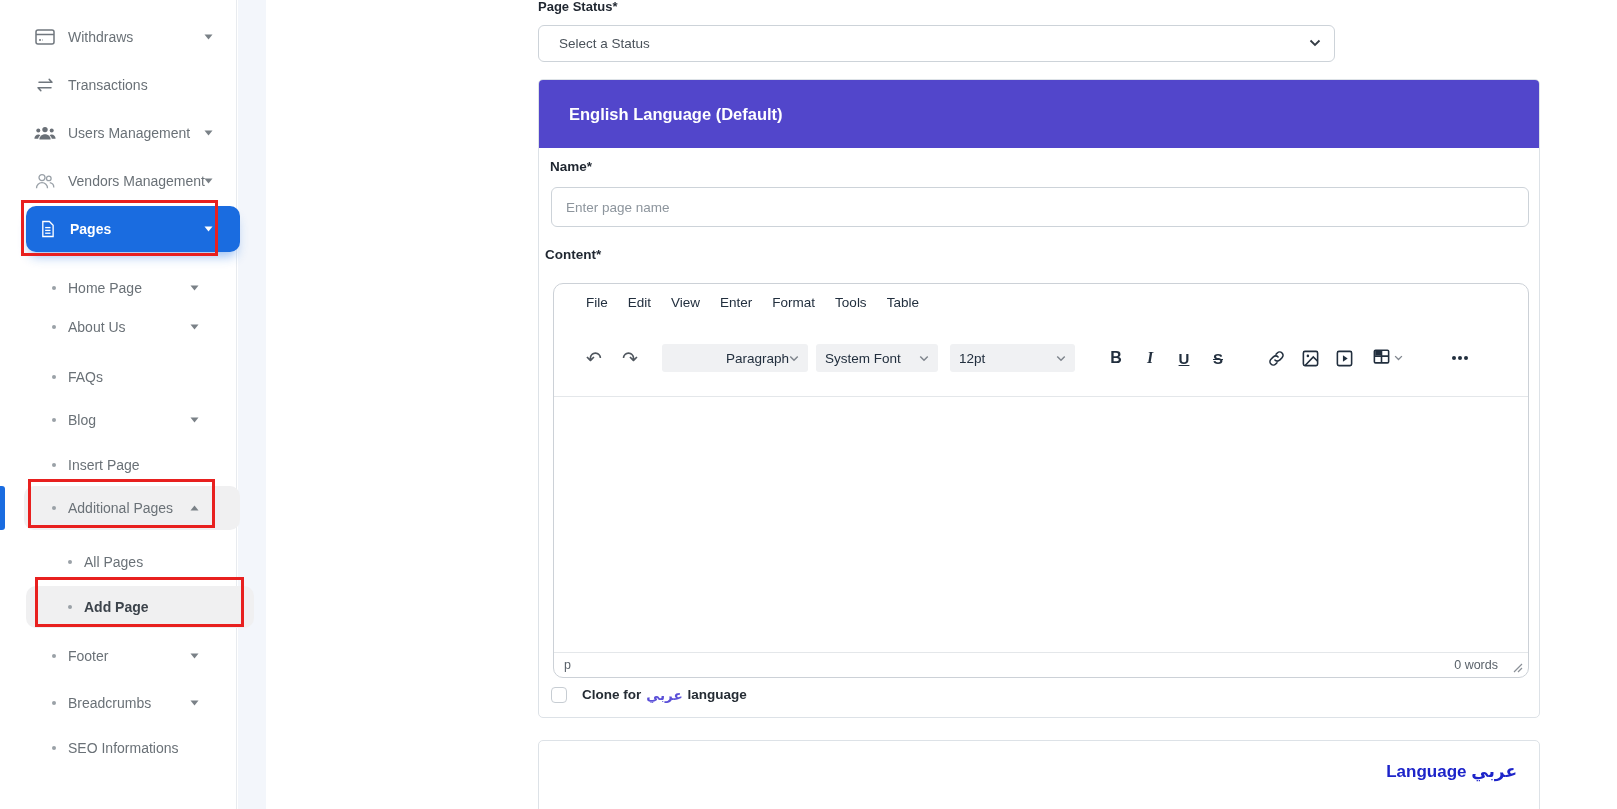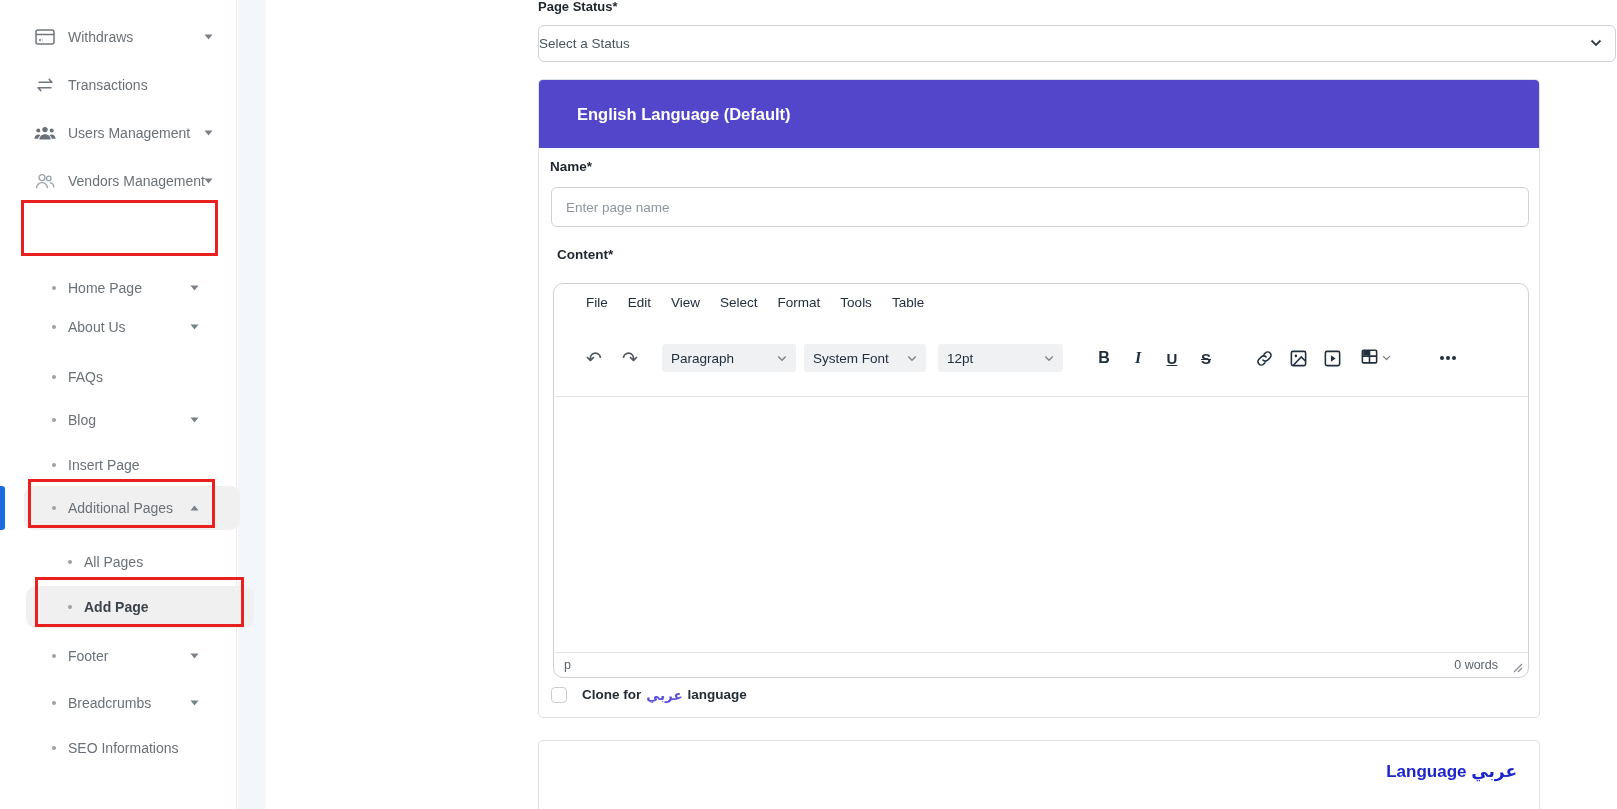--- a/index.html
+++ b/index.html
@@ -38,55 +38,55 @@
 
   
   .annot { position:absolute; border:3px solid #e8201f; z-index:40; pointer-events:none; }
   .annot-pages      { left:21px; top:200px; width:197px; height:56px; }
   .annot-additional { left:28px; top:479px; width:187px; height:49px; }
   .annot-addpage    { left:35px; top:577px; width:209px; height:50px; }
 
   
   .page-status-label { position:absolute; left:538px; top:-1px; font-size:13px;
     font-weight:700; color:#1f2630; }
-  .status-select { position:absolute; left:538px; top:25px; width:1078px; height:37px;
+  .status-select { position:absolute; left:538px; top:25px; width:797px; height:37px;
     border:1px solid #cdd3d9; border-radius:6px; background:#fff; display:flex;
-    align-items:center; font-size:13.5px; color:#4a525a; cursor:pointer; }
+    align-items:center; padding-left:20px; font-size:13.5px; color:#4a525a; cursor:pointer; }
   .status-select .selchev { position:absolute; right:13px; top:13px; display:flex; }
 
   .card-en { position:absolute; left:538px; top:79px; width:1002px; height:639px;
     border:1px solid #dde2e7; border-radius:5px; background:#fff; }
   .card-en-header { height:68px; background:#5246cb; border-radius:4px 4px 0 0;
-    display:flex; align-items:center; padding-left:38px; color:#fff;
+    display:flex; align-items:center; padding-left:30px; color:#fff;
     font-size:16.5px; font-weight:700; }
   .name-label { position:absolute; left:11px; top:79px; font-size:13.5px;
     font-weight:700; color:#1f2630; }
   .name-input { position:absolute; left:12px; top:107px; width:978px; height:40px;
     border:1px solid #cdd3d9; border-radius:6px; padding:0 14px; font-size:13.5px;
     color:#333; background:#fff; outline:none;
     font-family:"Liberation Sans","DejaVu Sans",sans-serif; }
   .name-input::placeholder { color:#8d959d; opacity:1; }
-  .content-label { position:absolute; left:18px; top:167px; font-size:13.5px;
+  .content-label { position:absolute; left:6px; top:167px; font-size:13.5px;
     font-weight:700; color:#1f2630; }
 
   
   .editor { position:absolute; left:14px; top:203px; width:976px; height:395px;
     border:1px solid #ccd1d7; border-radius:10px; background:#fff;
     display:flex; flex-direction:column; overflow:hidden;gap:15px; }
   .menubar { height:36px; display:flex; align-items:center; padding-left:22px; }
   .menu-item { padding:5px 10px; font-size:13.5px; color:#222f3e; border-radius:3px; cursor:pointer; }
   .toolbar { height:46px; display:flex; align-items:center; padding-left:12px; }
   .tb-btn { width:28px; height:28px; display:flex; align-items:center;
     justify-content:center; font-size:19px; color:#50575f; border-radius:3px; cursor:pointer; }
   .tb-undo { margin-left:14px; }
   .tb-redo { margin-left:8px; }
   .tb-select { height:28px; background:#f0f1f3; border-radius:3px; display:flex;
     align-items:center; justify-content:space-between; padding:0 9px;
     font-size:13.5px; color:#222f3e; cursor:pointer; }
-  .sel-para { width:134px; margin-left:18px; }
+  .sel-para { width:146px; margin-left:18px;justify-content:flex-end; }
   .sel-font { width:122px; margin-left:8px; }
   .sel-size { width:125px; margin-left:12px; }
   .fmt { width:34px; height:28px; display:flex; align-items:center; justify-content:center;
     font-size:15px; color:#222f3e; cursor:pointer; }
   .fmt-b { margin-left:24px; font-weight:800; font-size:16px; }
   .fmt-i { font-style:italic; font-weight:600; font-size:16px; font-family:"Liberation Serif","DejaVu Serif",serif; }
   .fmt-u { text-decoration:underline; font-weight:700; }
   .fmt-s { text-decoration:line-through; font-weight:700; }
   .ico { width:34px; height:28px; display:flex; align-items:center; justify-content:center; cursor:pointer; }
   .ico-link { margin-left:24px; }
@@ -177,20 +177,36 @@
           </svg>
       </span>
       <span class="slabel">Vendors Management</span>
       <span class="schev">
           <svg width="9" height="6" viewBox="0 0 9 6">
             <path d="M0.5 0.5 L8.5 0.5 L4.5 5.5 Z" fill="currentColor"></path>
           </svg>
         </span>
     </div>
 
+    <div class="srow active" style="top:206px">
+      <span class="sicon">
+        <svg width="15" height="18" viewBox="0 0 16 18" fill="none" stroke="#ffffff" stroke-width="1.4">
+            <path d="M3 1 H10 L14 5 V17 H3 Z"></path>
+            <line x1="5.5" y1="7.5" x2="11.2" y2="7.5"></line>
+            <line x1="5.5" y1="10.5" x2="11.2" y2="10.5"></line>
+            <line x1="5.5" y1="13.5" x2="11.2" y2="13.5"></line>
+          </svg>
+      </span>
+      <span class="slabel">Pages</span>
+      <span class="schev">
+          <svg width="9" height="6" viewBox="0 0 9 6">
+            <path d="M0.5 0.5 L8.5 0.5 L4.5 5.5 Z" fill="currentColor"></path>
+          </svg>
+        </span>
+    </div>
 
     <div class="srow sub" style="top:271px">
       <span class="dot"></span>
       <span class="slabel">Home Page</span>
       <span class="schev">
           <svg width="9" height="6" viewBox="0 0 9 6">
             <path d="M0.5 0.5 L8.5 0.5 L4.5 5.5 Z" fill="currentColor"></path>
           </svg>
         </span>
     </div>
@@ -290,21 +306,21 @@
     <div class="name-label">Name*</div>
     <input class="name-input" type="text" placeholder="Enter page name" style="">
 
     <div class="content-label">Content*</div>
 
     <div class="editor">
       <div class="menubar">
         <span class="menu-item">File</span>
         <span class="menu-item">Edit</span>
         <span class="menu-item">View</span>
-        <span class="menu-item">Select</span>
+        <span class="menu-item">Enter</span>
         <span class="menu-item">Format</span>
         <span class="menu-item">Tools</span>
         <span class="menu-item">Table</span>
       </div>
 
       <div class="toolbar">
         <span class="tb-btn tb-undo">↶</span>
         <span class="tb-btn tb-redo">↷</span>
 
         <span class="tb-select sel-para">

